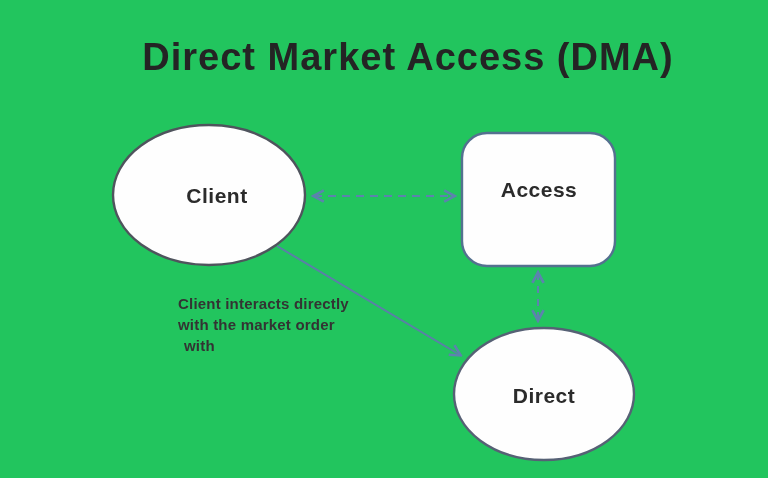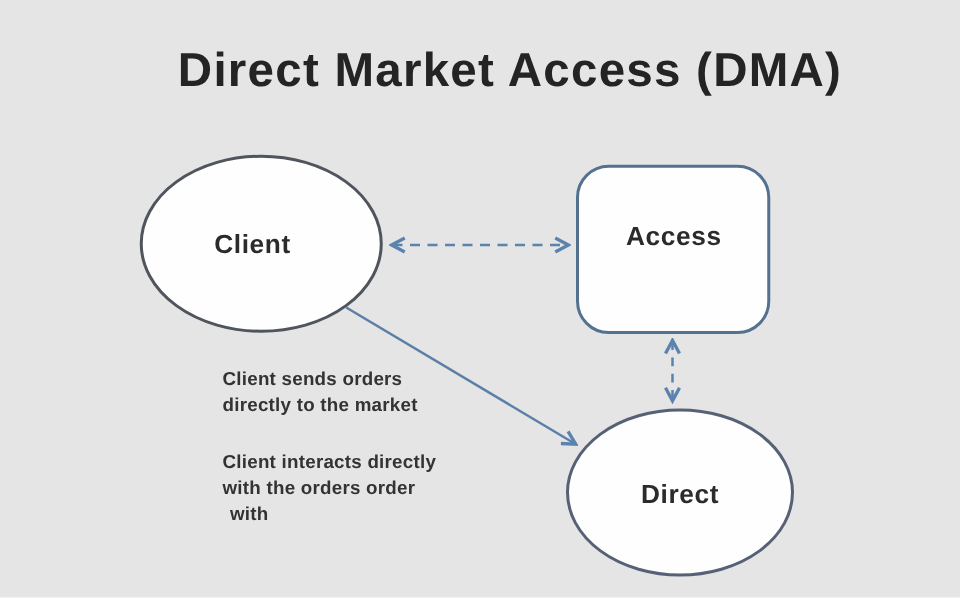--- a/index.html
+++ b/index.html
@@ -4,21 +4,21 @@
 <style>
   html, body {
     margin: 0;
     padding: 0;
     background: #ffffff;
   }
   #slide {
     position: relative;
     width: 768px;
     height: 478px;
-    background: #e5e5e5;
+    background: #22c55e;
     overflow: hidden;
     font-family: "Liberation Sans", sans-serif;
   }
   .title {
     position: absolute;
     left: 0;
     top: 36px;
     width: 768px;
     text-align: center;
     padding-left: 48px;
@@ -38,21 +38,21 @@
   }
   .node-label {
     position: absolute;
     width: 140px;
     text-align: center;
     font-size: 21px;
     font-weight: bold;
     color: #2b2b2b;
     letter-spacing: 0.5px;
   }
-  #client-label { left: 132px; top: 184px; }
+  #client-label { left: 147px; top: 184px; }
   #broker-label { left: 469px; top: 178px; }
   #market-label { left: 474px; top: 384px; }
   .notes {
     position: absolute;
     left: 178px;
     top: 293px;
     font-size: 15px;
     font-weight: bold;
     color: #333333;
     line-height: 21px;
@@ -89,23 +89,19 @@
   </svg>
 
   <div id="client-label" class="node-label">Client</div>
 
   <div id="broker-label" class="node-label">Access</div>
 
   <div id="market-label" class="node-label">Direct</div>
 
   <div class="notes">
     <div class="note-block">
-      <div class="note-line">Client sends orders</div>
-      <div class="note-line">directly to the market</div>
-    </div>
-    <div class="note-block">
       <div class="note-line">Client interacts directly</div>
-      <div class="note-line">with the orders order</div>
+      <div class="note-line">with the market order</div>
       <div class="note-line indented">with</div>
     </div>
   </div>
 
 </div>
 
 </body></html>

